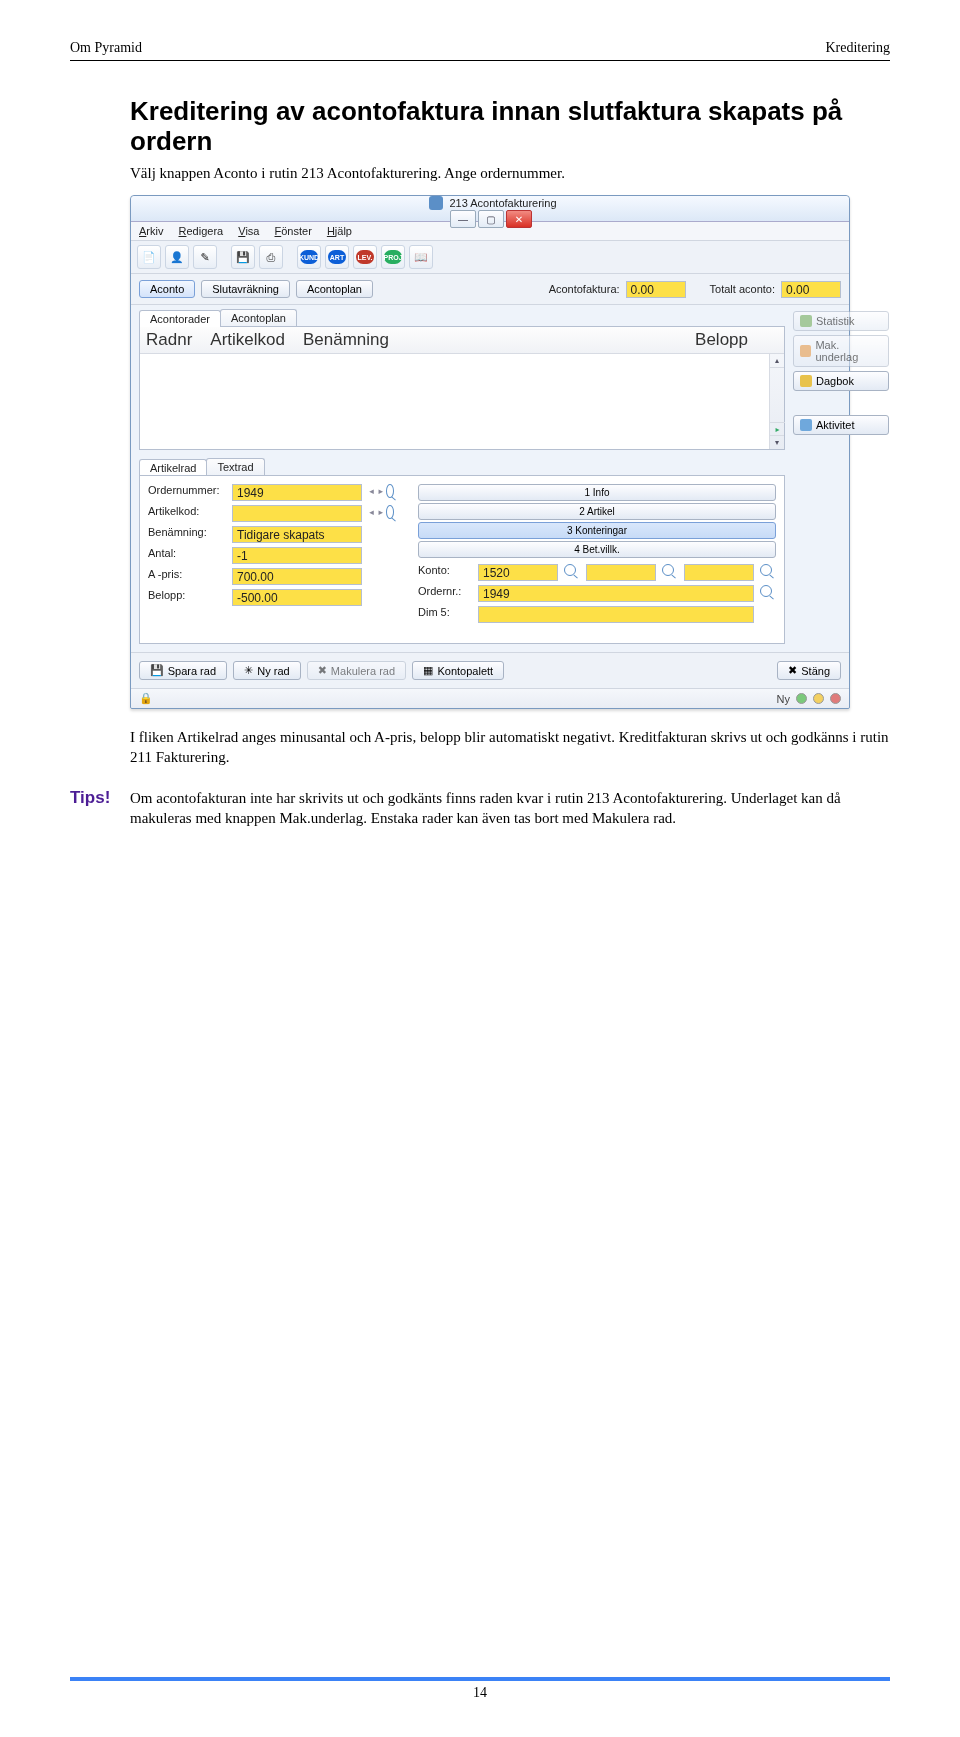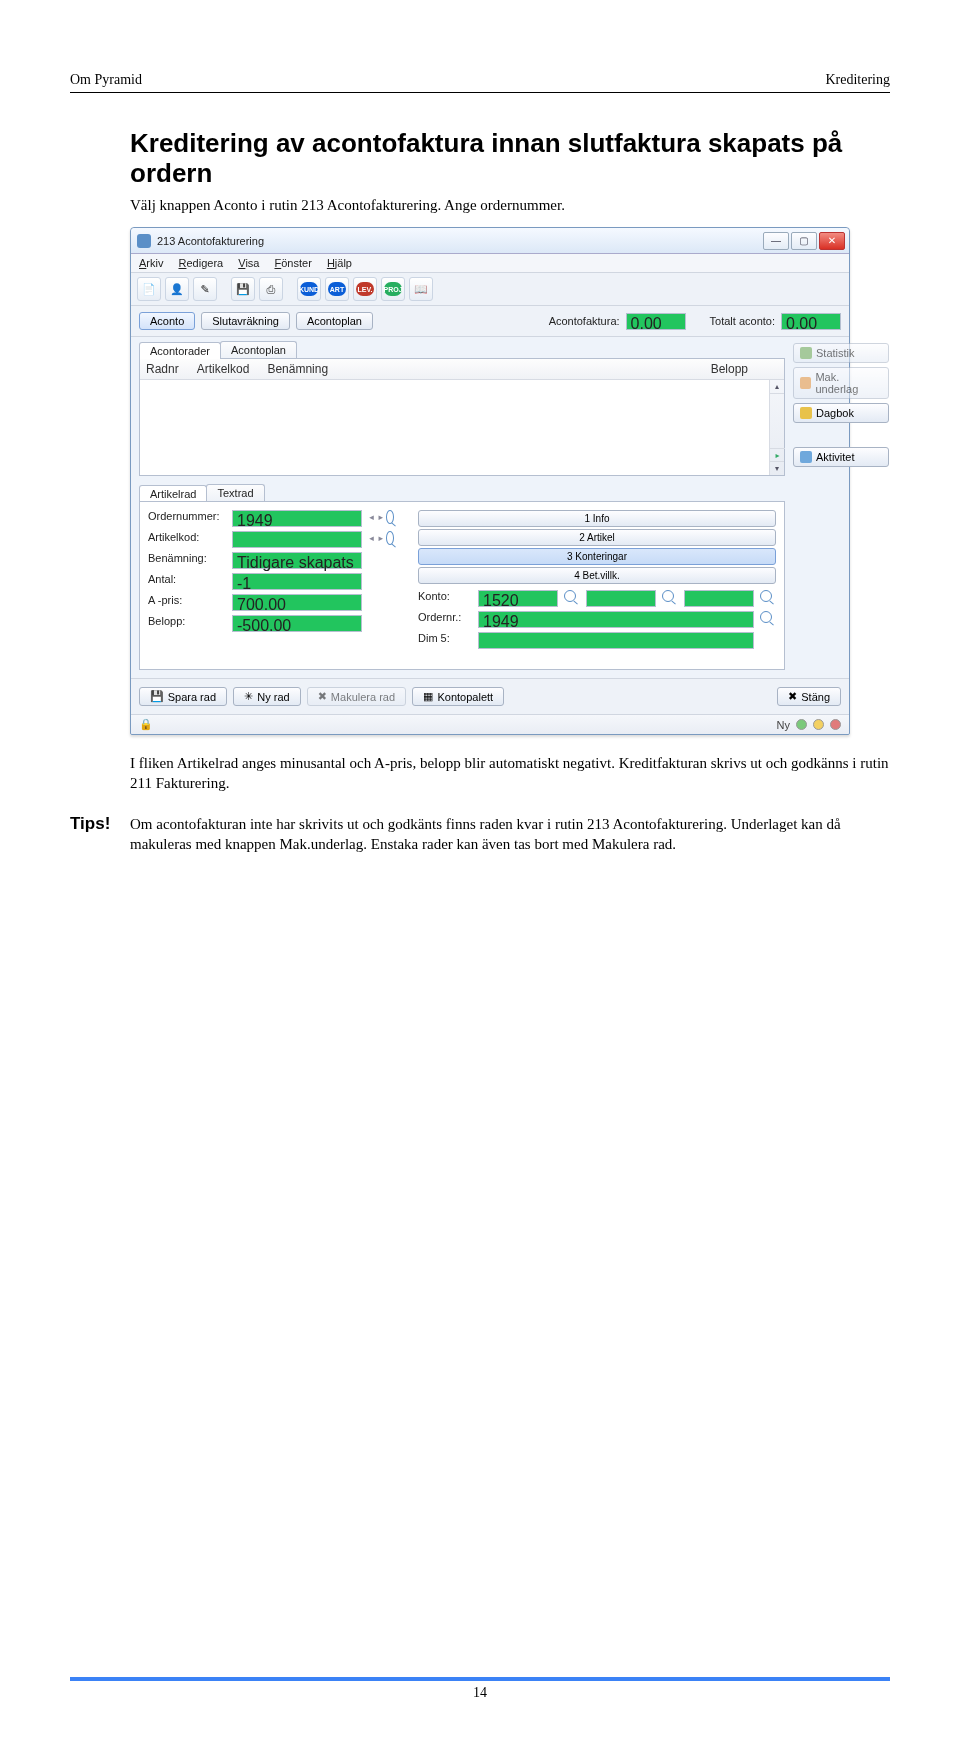--- a/index.html
+++ b/index.html
@@ -1,54 +1,54 @@
 <!DOCTYPE html>
 <html><head>
 <meta charset="utf-8">
 <style>
   * { box-sizing: border-box; margin: 0; padding: 0; }
   body { font-family: Georgia, serif; font-size: 15px; color: #000; background: #fff; width: 960px; margin: 0 auto; }
   .page { padding: 40px 70px 30px 70px; min-height: 1737px; position: relative; }
-  .header { display: flex; justify-content: space-between; font-size: 14px; margin-bottom: 4px; margin-top: 32px; }
+  .header { display: flex; justify-content: space-between; font-size: 14px; margin-bottom: 4px; }
   .header-line { border-bottom: 1px solid #000; margin-bottom: 36px; }
   h1 { font-family: "Trebuchet MS", Arial, sans-serif; font-weight: bold; font-size: 26px; margin: 0 0 6px 60px; line-height: 1.15; }
   .body-text { margin: 0 0 12px 60px; font-size: 15px; line-height: 1.35; }
-  .tips-label { color: #000000; font-weight: bold; font-family: "Trebuchet MS", Arial, sans-serif; font-size: 17px; margin-left: 0; }
+  .tips-label { color: #4c1d95; font-weight: bold; font-family: "Trebuchet MS", Arial, sans-serif; font-size: 17px; margin-left: 0; }
   .tips-row { display: flex; align-items: flex-start; margin-top: 20px; }
   .tips-row .tips-label { width: 60px; flex-shrink: 0; }
   .tips-row .tips-text { font-size: 15px; line-height: 1.35; }
 
   
   .window { margin: 12px 0 18px 60px; width: 720px; border: 1px solid #7a9ac0; border-radius: 4px 4px 2px 2px; background: #eef3fa; font-family: "Segoe UI", Tahoma, sans-serif; font-size: 11px; color: #222; box-shadow: 0 2px 3px rgba(0,0,0,0.15); }
-  .titlebar { display: flex; align-items: center; justify-content: space-between; height: 26px; padding: 0 0 0 6px; background: linear-gradient(#f5f9ff,#dce8f7); border-bottom: 1px solid #aac; border-radius: 4px 4px 0 0; }
+  .titlebar { display: flex; align-items: center; justify-content: space-between; height: 26px; padding: 0 0 0 6px; background: linear-gradient(#f5f9ff,#dce8f7); border-bottom: 1px solid #aac; border-radius: 4px 4px 0 0; flex-direction: column; }
   .titlebar-left { display: flex; align-items: center; gap: 6px; }
   .app-icon { width: 14px; height: 14px; background: #5b8fc7; border-radius: 3px; display:inline-block; }
   .wincontrols { display:flex; gap:0; }
   .wincontrols span { width: 26px; height: 18px; border: 1px solid #9ab; background: linear-gradient(#fdfdff,#e3ecf6); border-radius: 2px; margin-right: 2px; display:flex; align-items:center; justify-content:center; font-size:10px; color:#445; }
   .wincontrols .close { background: linear-gradient(#f28b82,#d93025); color:#fff; border-color:#b33; margin-right: 4px; }
   .menubar { padding: 3px 8px; background: #f4f6fa; border-bottom: 1px solid #d0d6e0; }
   .menubar span { margin-right: 12px; }
   .menubar span u { text-decoration: underline; }
   .toolbar { display:flex; gap:4px; padding: 4px 6px; background:#eef2f8; border-bottom:1px solid #d0d6e0; align-items:center; }
   .tb-btn { width:24px; height:24px; border:1px solid #cbd5e3; background: linear-gradient(#fff,#e8eef6); border-radius:3px; display:flex; align-items:center; justify-content:center; }
   .tb-sep { width:6px; }
   .chip { display:inline-flex; align-items:center; justify-content:center; width:18px; height:14px; border-radius:7px; font-size:7px; font-weight:bold; color:#fff; }
   .chip.kund{background:#0b5ed7}.chip.art{background:#0b5ed7}.chip.lev{background:#c0392b}.chip.proj{background:#27ae60}
 
   .btnrow { display:flex; align-items:center; gap:6px; padding: 6px 8px; background:#eef2f8; border-bottom:1px solid #d0d6e0; }
   .btn3d { padding: 2px 10px; border:1px solid #a8b3c4; background:linear-gradient(#fdfdff,#e3eaf4); border-radius:3px; font-size:11px; }
   .btn3d.primary { background:linear-gradient(#f2f7ff,#d4e3fa); border-color:#7aa0d8; }
   .field-label { margin-left:auto; }
-  .text-field { border:1px solid #b5bfd0; background:#22c55e; padding:1px 4px; font-size:16px; height:17px; }
+  .text-field { border:1px solid #b5bfd0; background:#fde047; padding:1px 4px; font-size:12px; height:17px; }
 
   .tabs { display:flex; margin: 4px 8px 0 8px; }
   .tab { padding: 2px 10px; border:1px solid #b5bfd0; border-bottom: none; background:linear-gradient(#fcfcfd,#eef2f8); font-size:11px; margin-right:-1px; border-radius: 3px 3px 0 0; }
   .tab.active { background:#fff; position:relative; top:1px; }
   .pane { margin:0 8px 8px 8px; border:1px solid #b5bfd0; background:#fff; }
-  .listhdr { display:flex; padding:3px 6px; background:linear-gradient(#fdfdfd,#f0f2f6); border-bottom:1px solid #d7dbe3; font-size:12px; color:#333; position:relative; }
+  .listhdr { display:flex; padding:3px 6px; background:linear-gradient(#fdfdfd,#f0f2f6); border-bottom:1px solid #d7dbe3; font-size:17px; color:#333; position:relative; }
   .listhdr span { margin-right: 18px; }
   .listbody { height: 95px; position:relative; background:#fff; }
   .scrolltrack { position:absolute; right:0; top:0; bottom:0; width:15px; background:linear-gradient(#f4f6fa,#e8ecf3); border-left:1px solid #d7dbe3;}
   .scroll-arrow{height:14px;border-bottom:1px solid #d7dbe3;display:flex;align-items:center;justify-content:center;font-size:8px;color:#556;}
   .scroll-arrow.bot{border-bottom:none;border-top:1px solid #d7dbe3;position:absolute;bottom:0;left:0;right:0;}
   .small-square{height:13px;width:15px;border-top:1px solid #d7dbe3;position:absolute;bottom:14px;left:0;display:flex;align-items:center;justify-content:center;font-size:8px;color:#3a6;}
 
   .sidebuttons { position:absolute; right:12px; top:0; width:96px; display:flex; flex-direction:column; gap:4px; }
   .sidebuttons .btn3d { text-align:left; padding:3px 6px; display:flex; align-items:center; gap:4px; }
   .ico { width:12px; height:12px; display:inline-block; border-radius:2px; }

